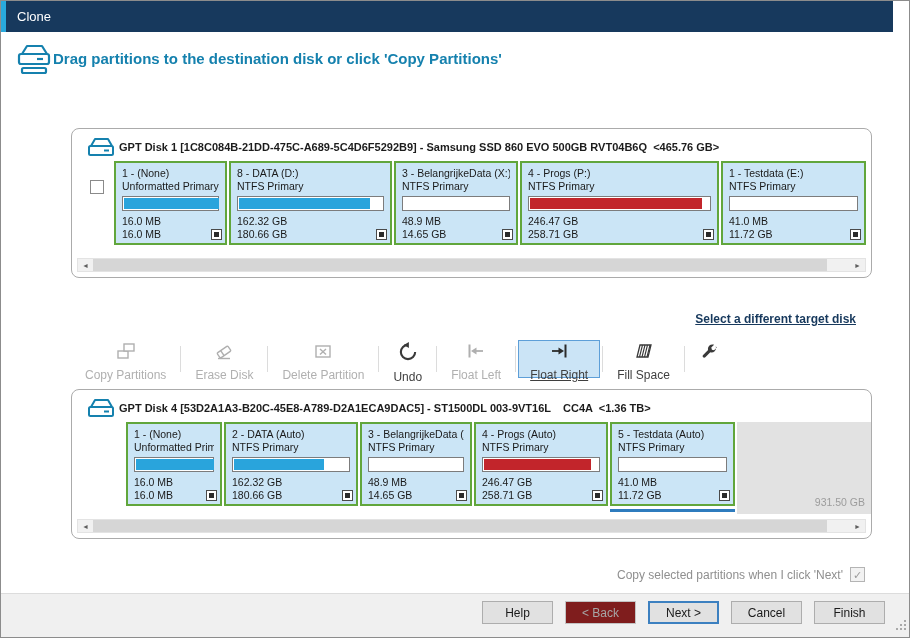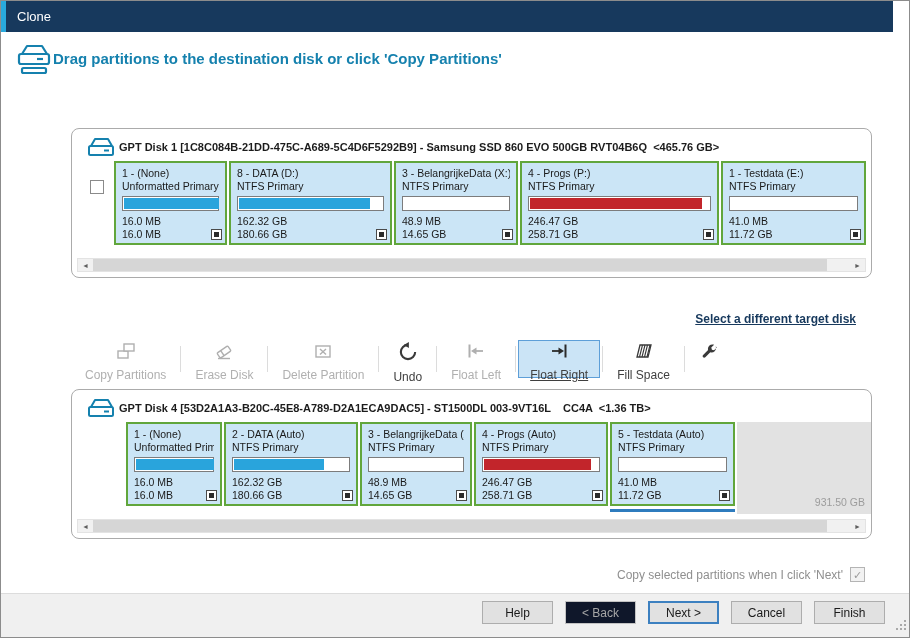--- a/index.html
+++ b/index.html
@@ -51,21 +51,21 @@
   .tb-btn.selected{background:#CBE4F6;border-color:#5E9FD8;}
   .tb-btn.selected .tb-label{text-decoration:underline;}
   .tb-sep{width:1px;height:26px;background:#DCDCDC;margin:0 2px;}
   .tb-ico{display:flex;align-items:center;}
   
   .copy-option{position:absolute;right:44px;top:566px;display:flex;align-items:center;gap:7px;color:#8F8F8F;font-size:12px;}
   .copy-option-check{width:15px;height:15px;border:1px solid #B4B4B4;background:#F2F2F2;color:#9A9A9A;font-size:11px;line-height:14px;text-align:center;box-sizing:border-box;}
   .footer{position:absolute;left:0;right:0;bottom:0;height:44px;background:#F0F0F0;border-top:1px solid #DCDCDC;box-sizing:border-box;}
   .btnbar{position:absolute;right:24px;top:7px;display:flex;gap:12px;}
   .btn{width:71px;height:23px;background:#E1E1E1;border:1px solid #ADADAD;font-family:"Liberation Sans",sans-serif;font-size:12px;color:#1A1A1A;box-sizing:border-box;cursor:pointer;padding:0;}
-  .btn.disabled{background:#0f172a;color:#A6A6A6;border-color:#C3C3C3;cursor:default;}
+  .btn.disabled{background:#7f1d1d;color:#A6A6A6;border-color:#C3C3C3;cursor:default;}
   .btn.default{border:2px solid #3C80C0;}
   .resize-grip{position:absolute;right:2px;bottom:2px;}
 </style>
 </head>
 <body>
 
 <div class="window">
 
   <div class="titlebar">
     <div class="titlebar-accent"></div>

